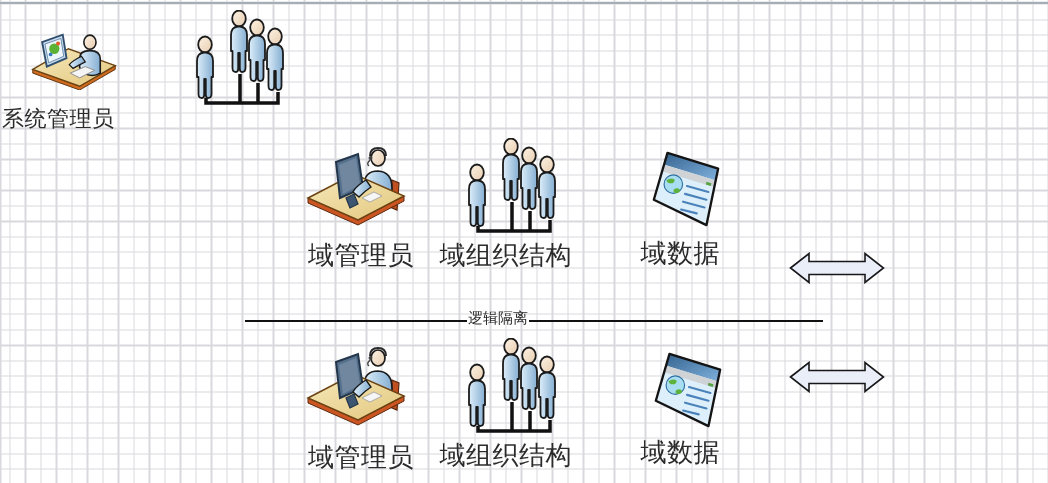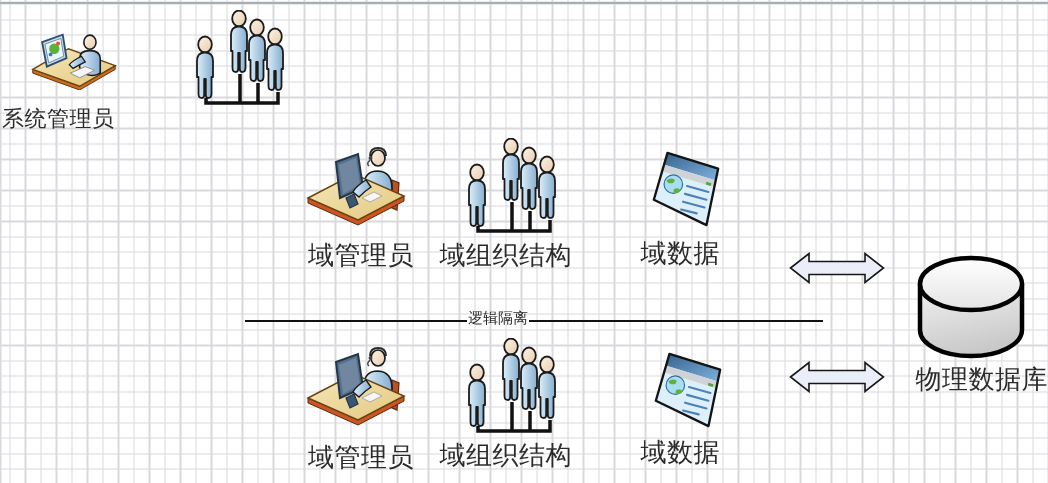--- a/index.html
+++ b/index.html
@@ -194,19 +194,13 @@
       </svg>
     <div class="label lbl26" style="left:0;top:87px;width:80px;">域数据</div>
   </div>
 
   <div class="node" style="left:789px;top:361px;width:96px;height:32px;">
     <svg style="left:0;top:0;" width="96" height="32" viewBox="0 0 96 32">
         <use href="#def-arrow"></use>
       </svg>
   </div>
 
-  <div class="node" style="left:900px;top:250px;width:148px;height:148px;">
-    <svg style="left:15px;top:0;" width="112" height="114" viewBox="0 0 112 112">
-        <use href="#def-cylinder"></use>
-      </svg>
-    <div class="label lbl26" style="left:0;top:115px;width:148px;">物理数据库</div>
-  </div>
 </div>
 
 </body></html>

